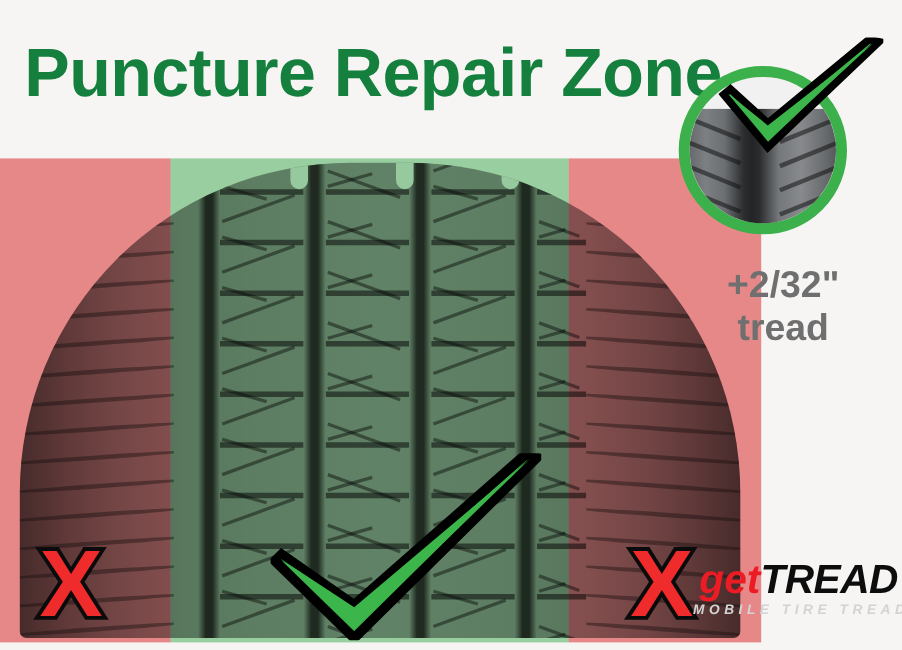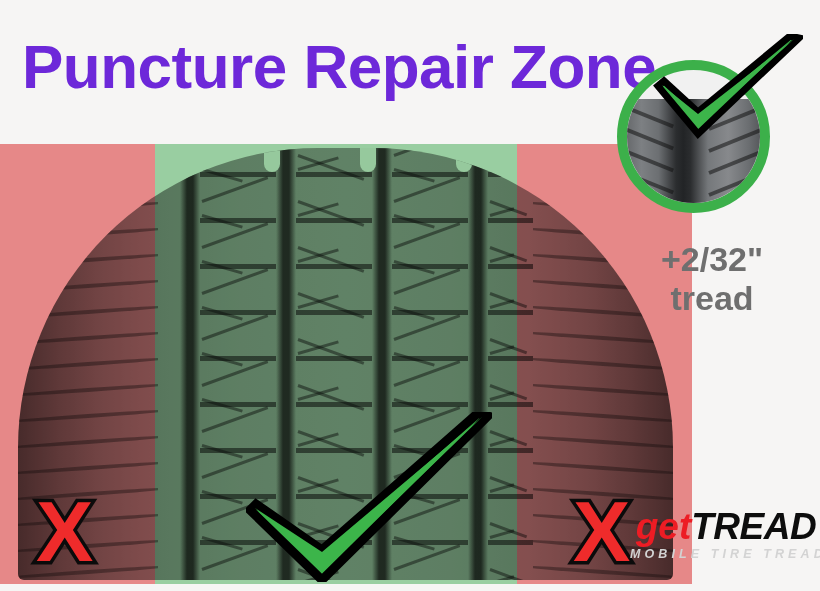--- a/index.html
+++ b/index.html
@@ -10,21 +10,21 @@
     position:relative;
     width:820px;height:591px;
     background:#f6f5f4;
     overflow:hidden;
   }
 
   
   #page-title{
     position:absolute;left:22px;top:36px;
     font-size:62px;font-weight:bold;
-    color:#6d28d9;letter-spacing:-0.5px;
+    color:#15803d;letter-spacing:-0.5px;
     white-space:nowrap;line-height:1;
   }
 
   
   #tire-stage{
     position:absolute;left:0;top:130px;width:690px;height:450px;
   }
   
   #tire-body{
     position:absolute;left:18px;top:18px;width:655px;height:432px;

